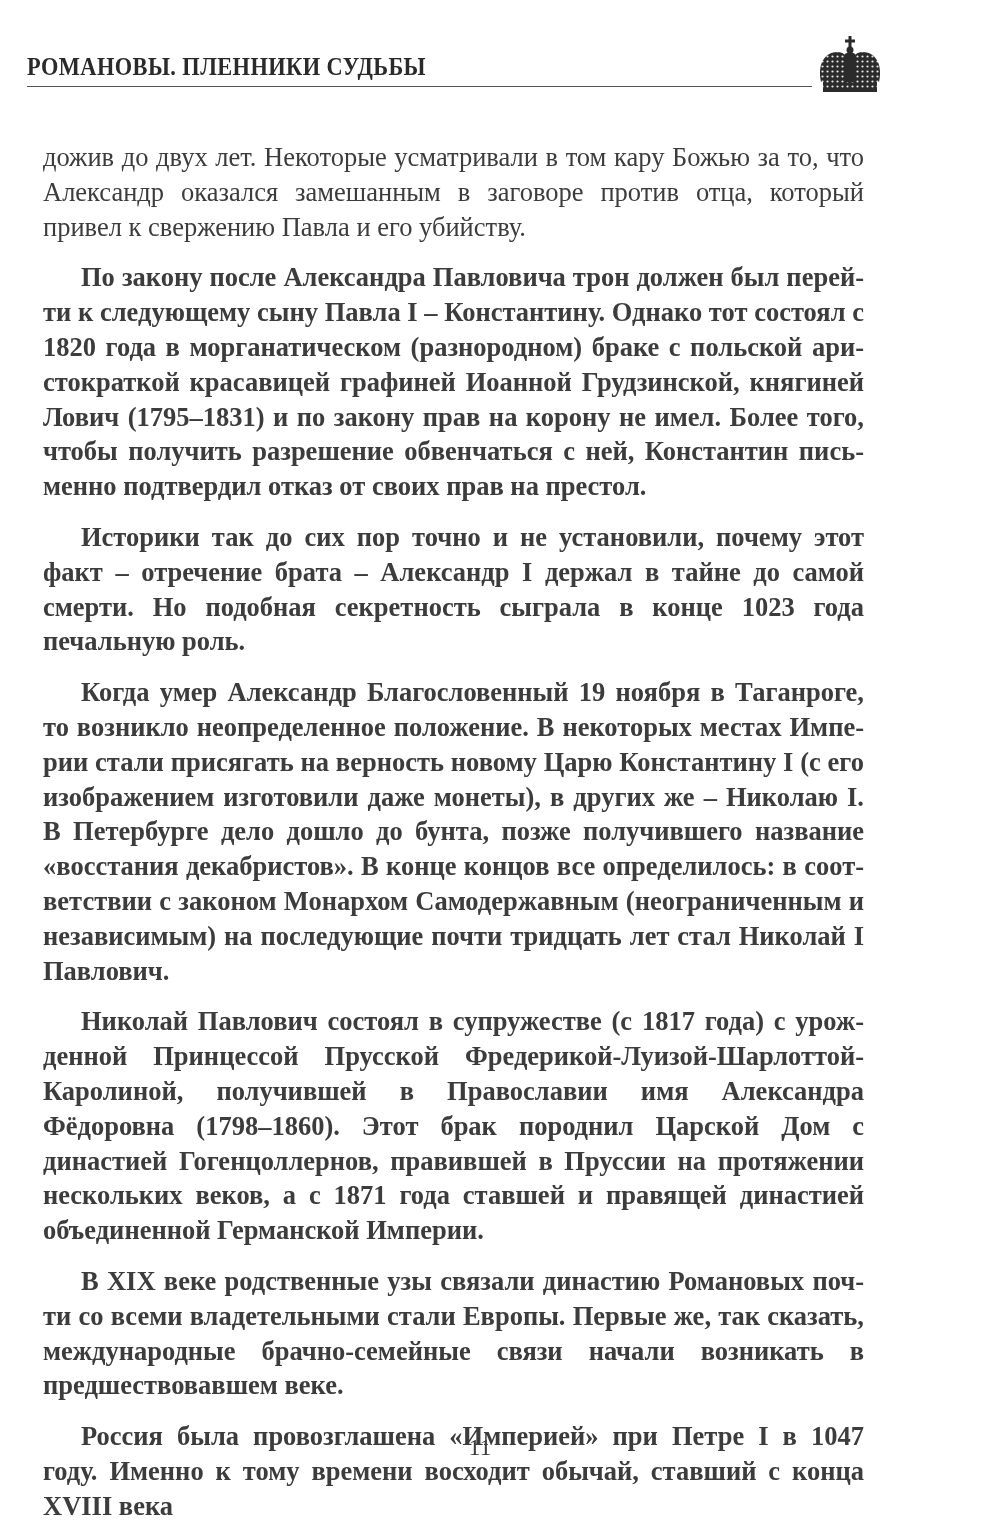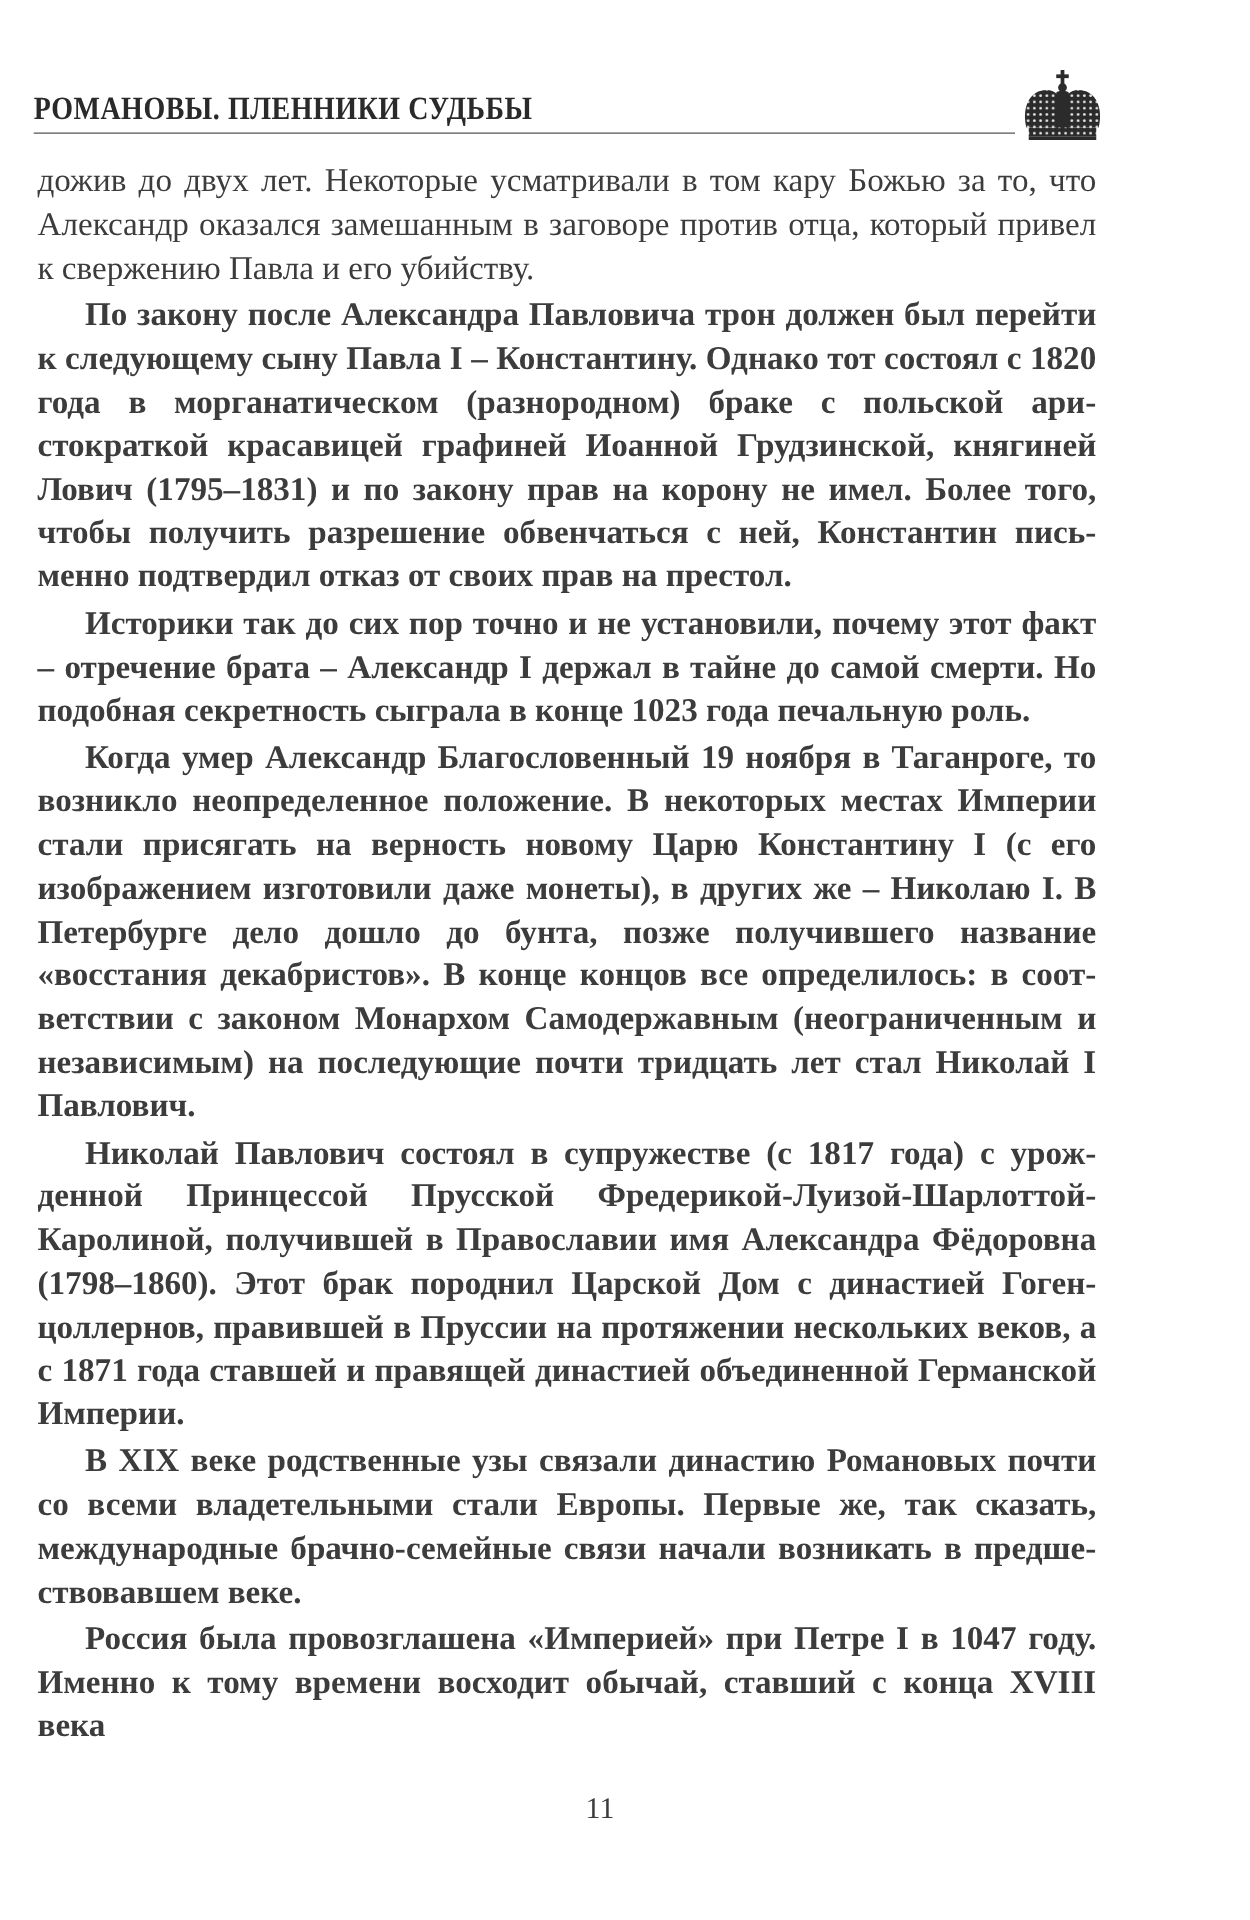--- a/index.html
+++ b/index.html
@@ -11,21 +11,21 @@
       width: 1000px;
       height: 1536px;
       position: relative;
       overflow: hidden;
       font-family: "Liberation Serif", "DejaVu Serif", serif;
       color: #3a3a3a;
     }
     .header {
       position: absolute;
       left: 27px;
-      top: 66px;
+      top: 46px;
       width: 930px;
       height: 60px;
     }
     .running-title {
       position: absolute;
       left: 0;
       top: 6px;
       font-family: "Liberation Serif", "DejaVu Serif", serif;
       font-weight: bold;
       font-size: 26px;
@@ -54,21 +54,21 @@
       position: absolute;
       left: 27px;
       top: 124px;
       width: 853px;
       font-size: 26.5px;
       line-height: 34.8px;
       text-align: justify;
       color: #3c3c3c;
     }
     .body-text p {
-      margin: 3px;
+      margin: 16px;
       text-indent: 0;
       text-align: justify;
       text-align-last: left;
     }
     .body-text p.indent {
       text-indent: 38px;
       font-weight: bold;
     }
     .page-number {
       position: absolute;

